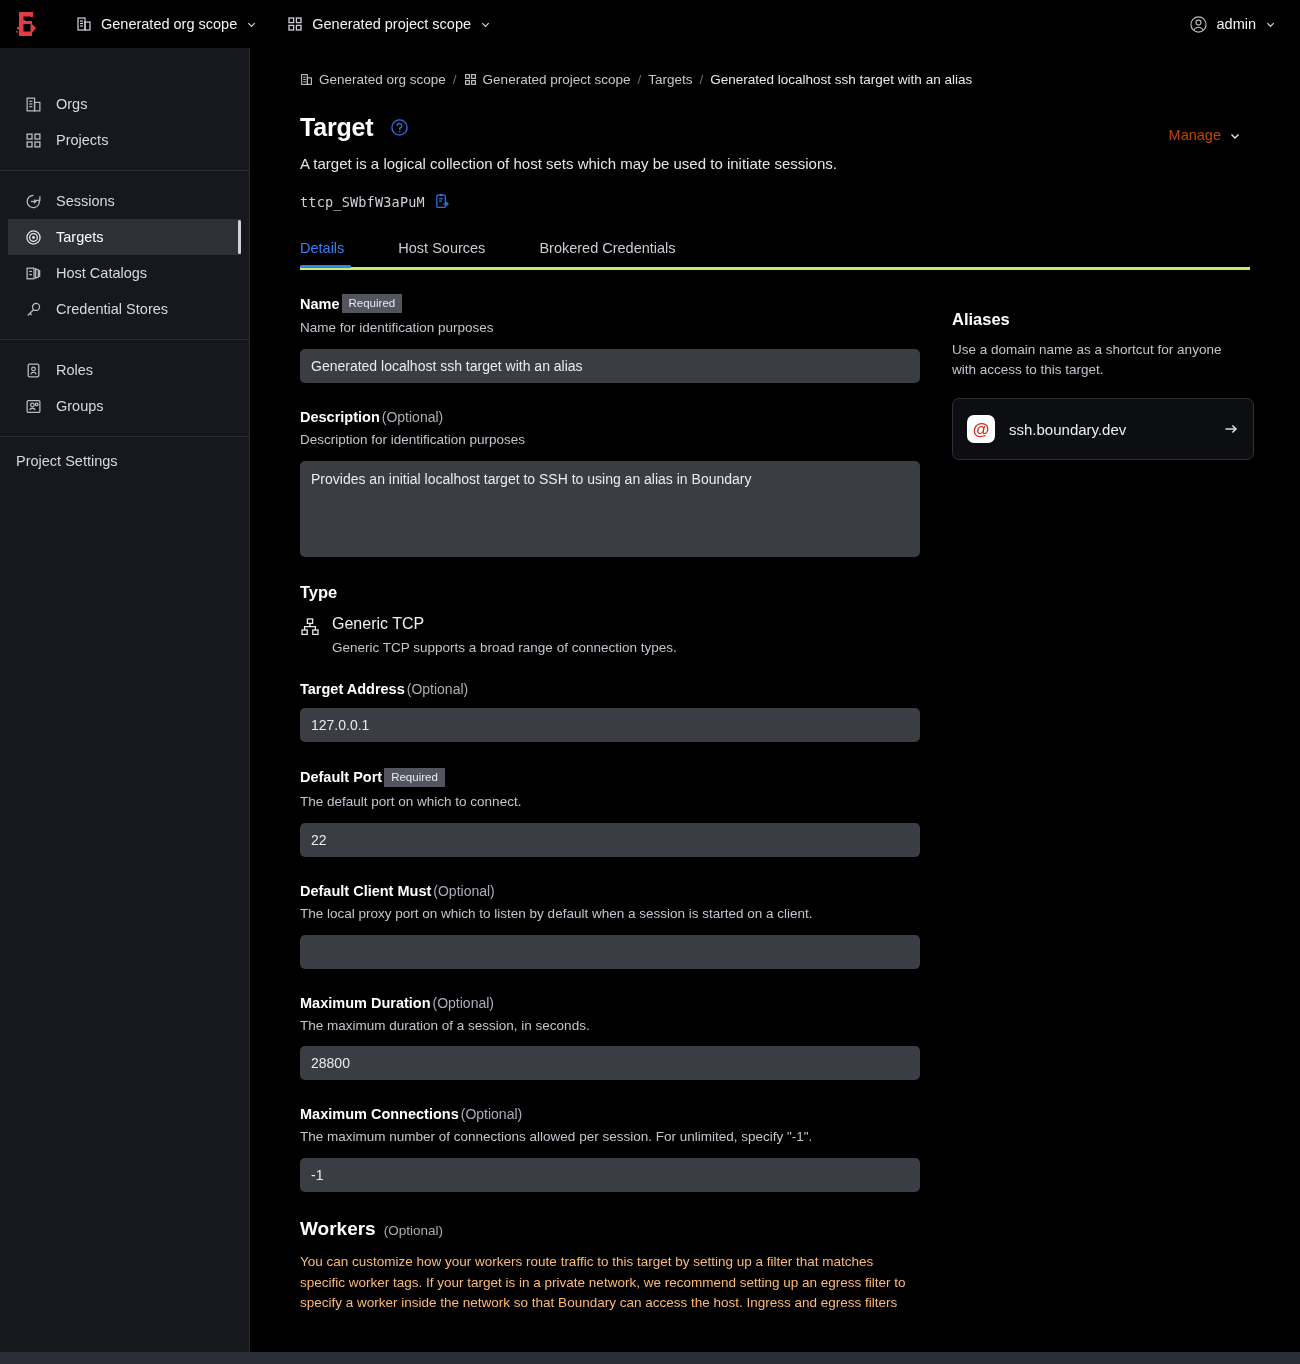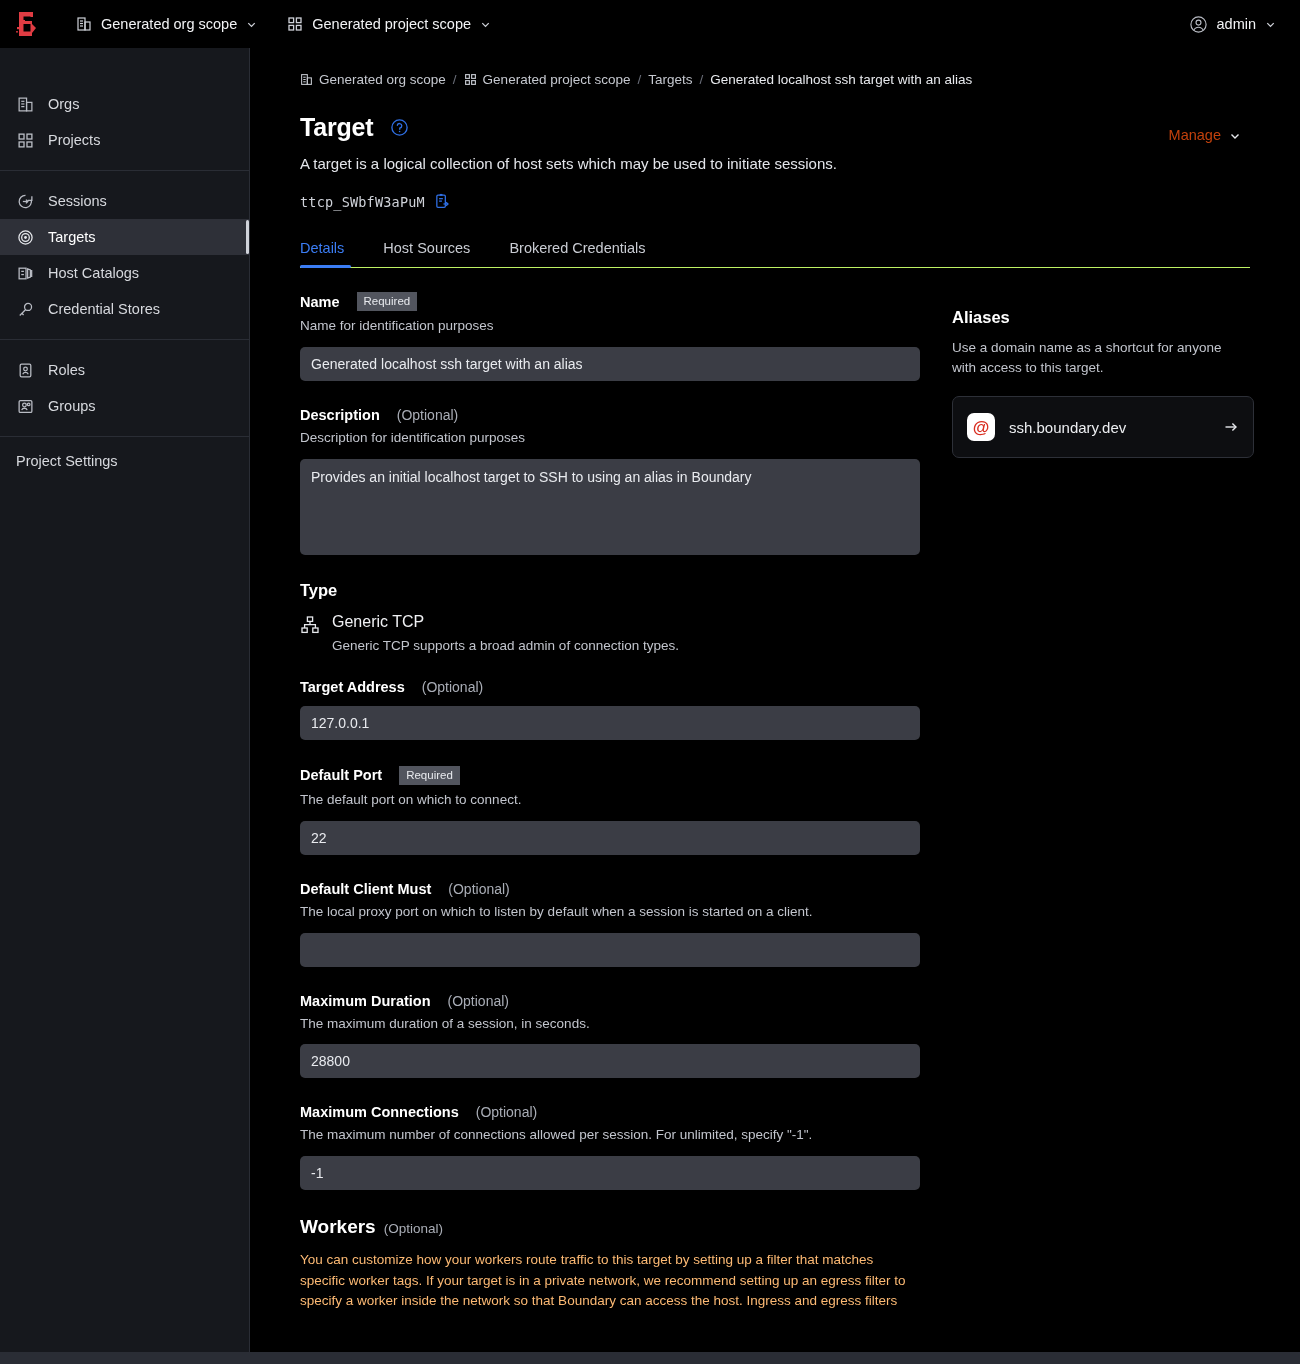--- a/index.html
+++ b/index.html
@@ -37,21 +37,21 @@
   .body { flex: 1; display: flex; min-height: 0; position: relative; }
 
   
   .sidebar {
     width: 250px; min-width: 250px;
     background: #16181d;
     border-right: 1px solid #2a2d35;
     display: flex; flex-direction: column;
     padding-top: 32px;
   }
-  .navgroup { padding: 6px 0; }
+  .navgroup { padding: 6px 8px; }
   .navdiv { height: 1px; background: #2a2d35; margin: 6px 0; }
   .navitem {
     display: flex; align-items: center; gap: 14px;
     height: 36px; padding: 0 16px;
     font-size: 14.5px; color: #d7d9de; cursor: pointer;
     position: relative;
   }
   .navitem .ic { width: 18px; height: 18px; display: flex; align-items: center; justify-content: center; flex: 0 0 18px; }
   .navitem.active { background: #2e3038; color: #ffffff; }
   .navitem.active::after {
@@ -78,38 +78,38 @@
   .managebtn {
     display: flex; align-items: center; gap: 8px;
     font-size: 14.5px; color: #c2410c; cursor: pointer;
     padding: 6px 10px; border-radius: 5px; margin-top: 8px;
   }
 
   .idrow { margin-top: 21px; display: flex; align-items: center; gap: 9px; }
   .idtext { font-family: "DejaVu Sans Mono", monospace; font-size: 13.5px; color: #cfd2d9; letter-spacing: 0.2px; }
   .copyic { width: 17px; height: 17px; cursor: pointer; }
 
-  .tabs { margin-top: 21px; display: flex; gap: 1px; border-bottom: 1px solid #bef264; }
+  .tabs { margin-top: 21px; display: flex; gap: 16px; border-bottom: 3px solid #bef264; }
   .tab {
     font-size: 14.5px; color: #c9ccd3; padding: 9px 19px 11px 19px;
     cursor: pointer; position: relative; white-space: nowrap;
   }
   .tab:first-child { padding-left: 0; }
   .tab.active { color: #3b7df5; }
   .tab.active::after {
     content: ""; position: absolute; left: 0; right: 12px; bottom: -1px; height: 3px;
     background: #3b7df5; border-radius: 2px;
   }
 
   .contentcols { display: flex; gap: 32px; margin-top: 24px; }
   .formcol { width: 620px; min-width: 620px; }
   .sidecol { flex: 1; padding-top: 16px; }
 
   .field { margin-bottom: 26px; }
-  .flabel { font-size: 14.5px; font-weight: 700; color: #ffffff; display: flex; align-items: center; gap: 17px; }
+  .flabel { font-size: 14.5px; font-weight: 700; color: #ffffff; display: flex; align-items: center; gap: 2px; }
   .flabel .opt { font-weight: 400; color: #a9adb6; font-size: 14px; }
   .badge {
     background: #52555e; color: #e8eaee; font-size: 11.5px; font-weight: 400;
     padding: 2px 7px; border-radius: 0; line-height: 15px;
   }
   .fhelp { font-size: 13.5px; color: #c2c5cd; margin-top: 6px; line-height: 1.4; }
   .input {
     margin-top: 11px; width: 620px; height: 34px;
     background: #3b3d45; border: none; border-radius: 5px;
     color: #e9ebef; font-size: 14px; font-family: "Liberation Sans", sans-serif;
@@ -449,21 +449,21 @@
                 <svg width="20" height="20" viewBox="0 0 20 20" fill="none" stroke="#e7e9ed" stroke-width="1.3">
                   <rect x="7.4" y="2" width="5.2" height="4.4"></rect>
                   <rect x="2" y="13" width="5.2" height="4.4"></rect>
                   <rect x="12.8" y="13" width="5.2" height="4.4"></rect>
                   <path d="M10 6.4 V9.6"></path>
                     <path d="M4.6 13 V9.6 H15.4 V13"></path>
                 </svg>
               </span>
               <div>
                 <div class="typename">Generic TCP</div>
-                <div class="typedesc">Generic TCP supports a broad admin of connection types.</div>
+                <div class="typedesc">Generic TCP supports a broad range of connection types.</div>
               </div>
             </div>
           </div>
 
           <div class="field">
             <div class="flabel">
               <span>Target Address</span>
               <span class="opt">(Optional)</span>
             </div>
             <input class="input" type="text" value="127.0.0.1" style="">

